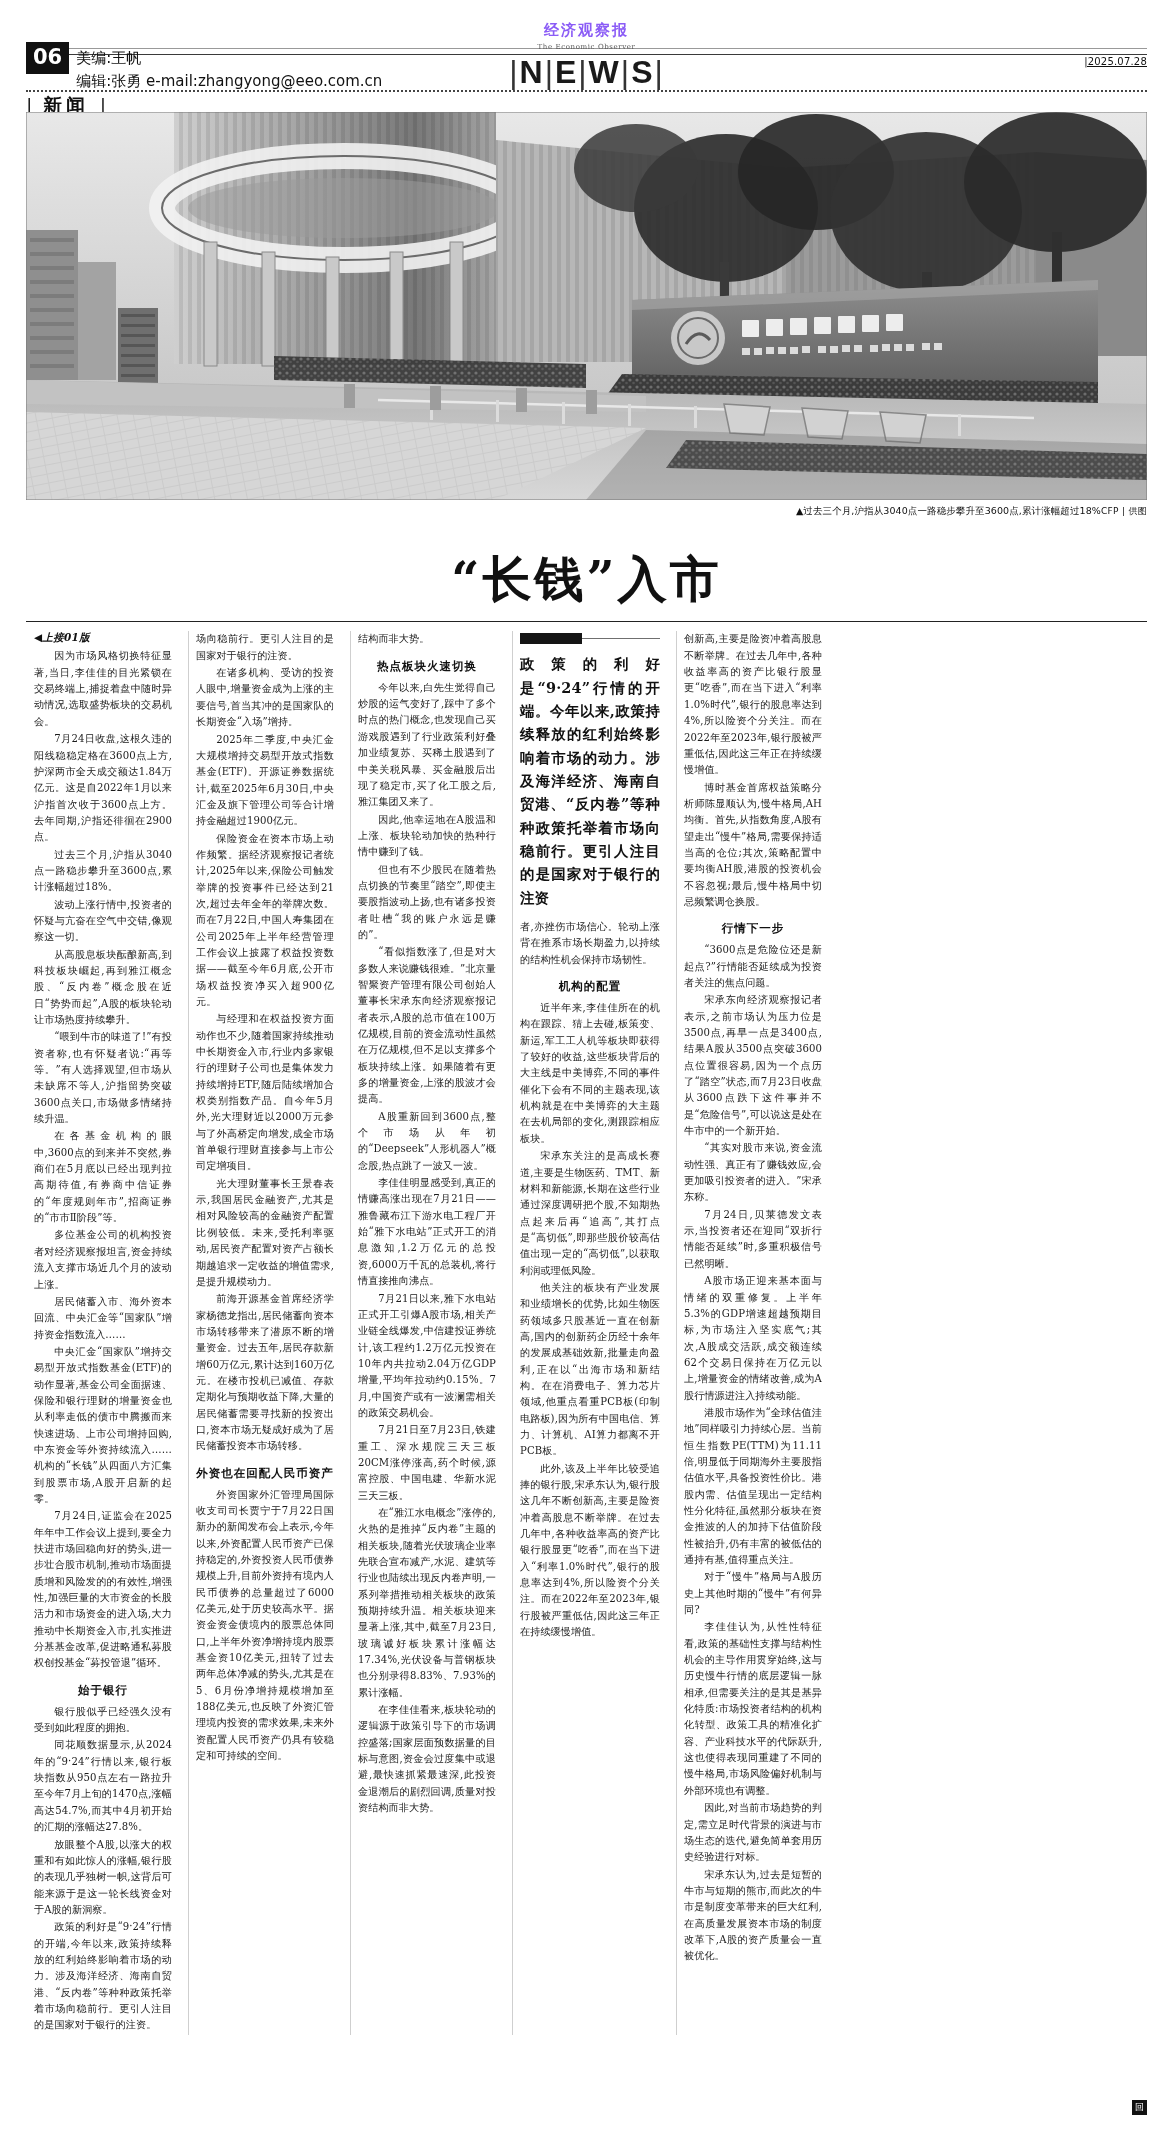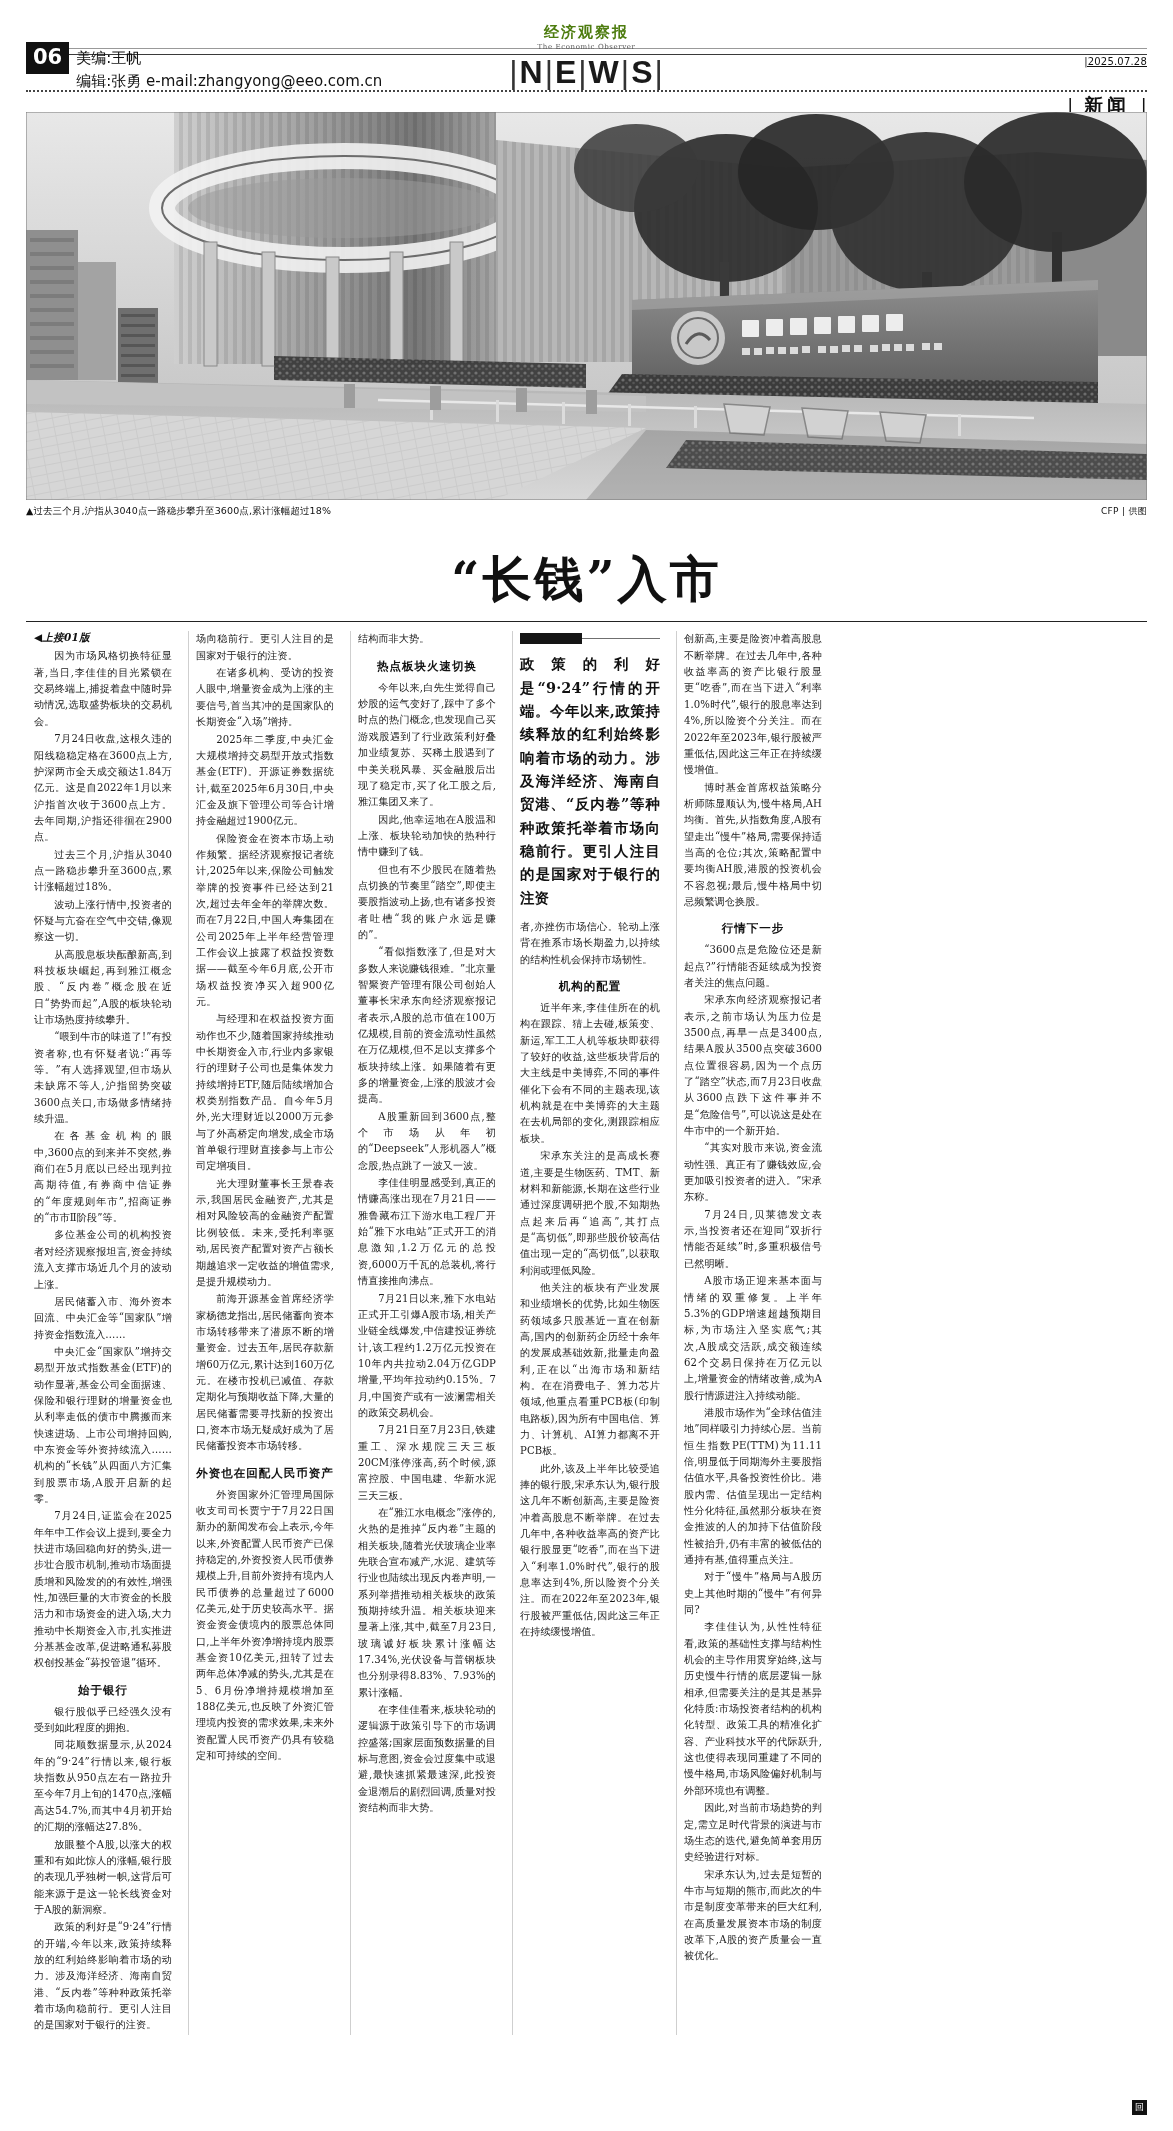--- a/index.html
+++ b/index.html
@@ -26,25 +26,25 @@
     height: 78px;
   }
   .mast-center {
     position: absolute;
     left: 0; right: 0;
     top: 0;
     text-align: center;
     pointer-events: none;
   }
   .mast-cn {
-    font-family: Liberation Serif, serif;
+    font-family: Liberation Mono, monospace;
     font-size: 15px;
     font-weight: 700;
     letter-spacing: 2px;
-    color: #4d7c0f;
+    color: #8b5cf6;
     line-height: 1.1;
     text-align: center;
   }
   .mast-en {
     font-size: 7px;
     letter-spacing: 0.6px;
     color: #555;
     margin-top: 2px;
     font-family: "DejaVu Serif", "Liberation Serif", serif;
   }
@@ -70,21 +70,21 @@
     font-weight: 300;
     color: #333;
     padding: 0 1px;
   }
   .dotted-rule {
     border-top: 2px dotted #444;
     margin-top: 2px;
     height: 0;
   }
   .xinwen-wrap {
-    text-align: right;
+    text-align: left;
     margin-top: 3px;
   }
   .xinwen {
     display: inline-block;
     font-size: 19px;
     font-weight: 700;
     letter-spacing: 4px;
     color: #111;
     line-height: 1.1;
   }
@@ -140,21 +140,21 @@
   .photo {
     width: 100%;
     height: 388px;
     position: relative;
     overflow: hidden;
     background: #8d8d8d;
   }
   .photo svg { display: block; width: 100%; height: 100%; }
   .caption-row {
     display: flex;
-    justify-content: space-between;
+    justify-content: flex-end;
     align-items: baseline;
     margin-top: 5px;
     font-size: 9.5px;
     color: #111;
     font-family: "DejaVu Sans", "Liberation Sans", sans-serif;
   }
   .caption-left { letter-spacing: 0.1px; }
   .caption-right { letter-spacing: 0.3px; font-size: 9px;}
 
   

